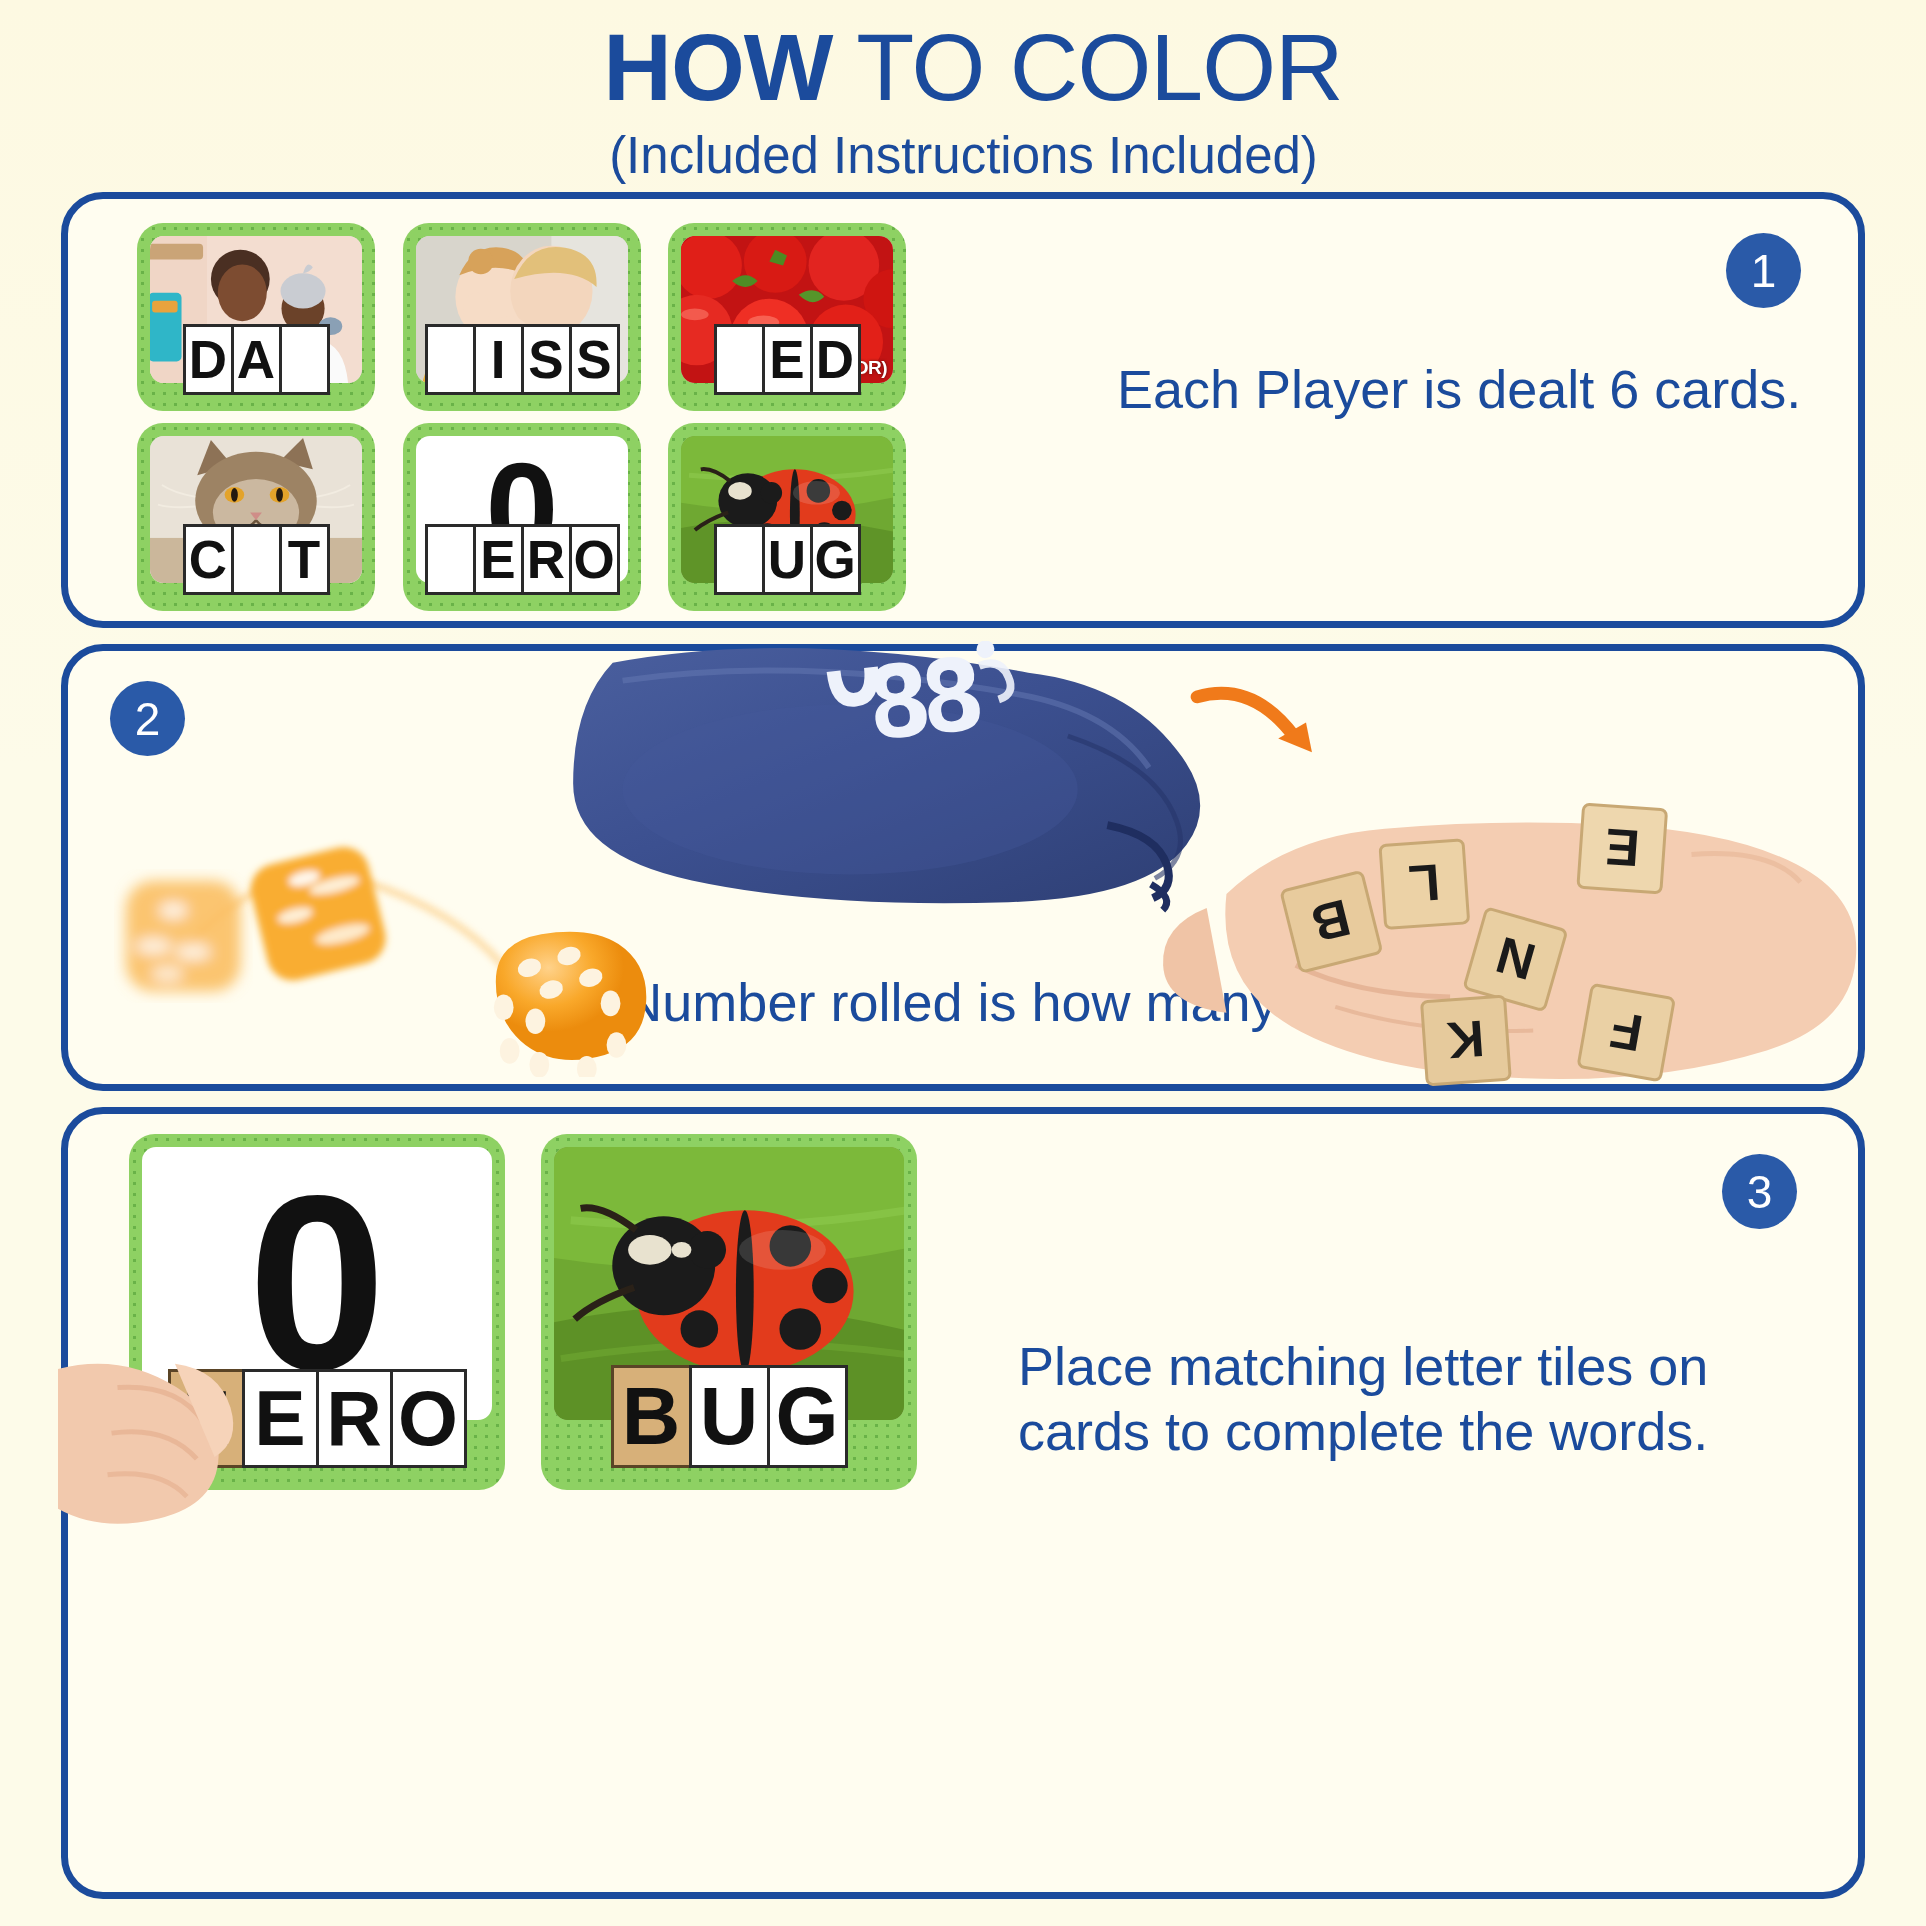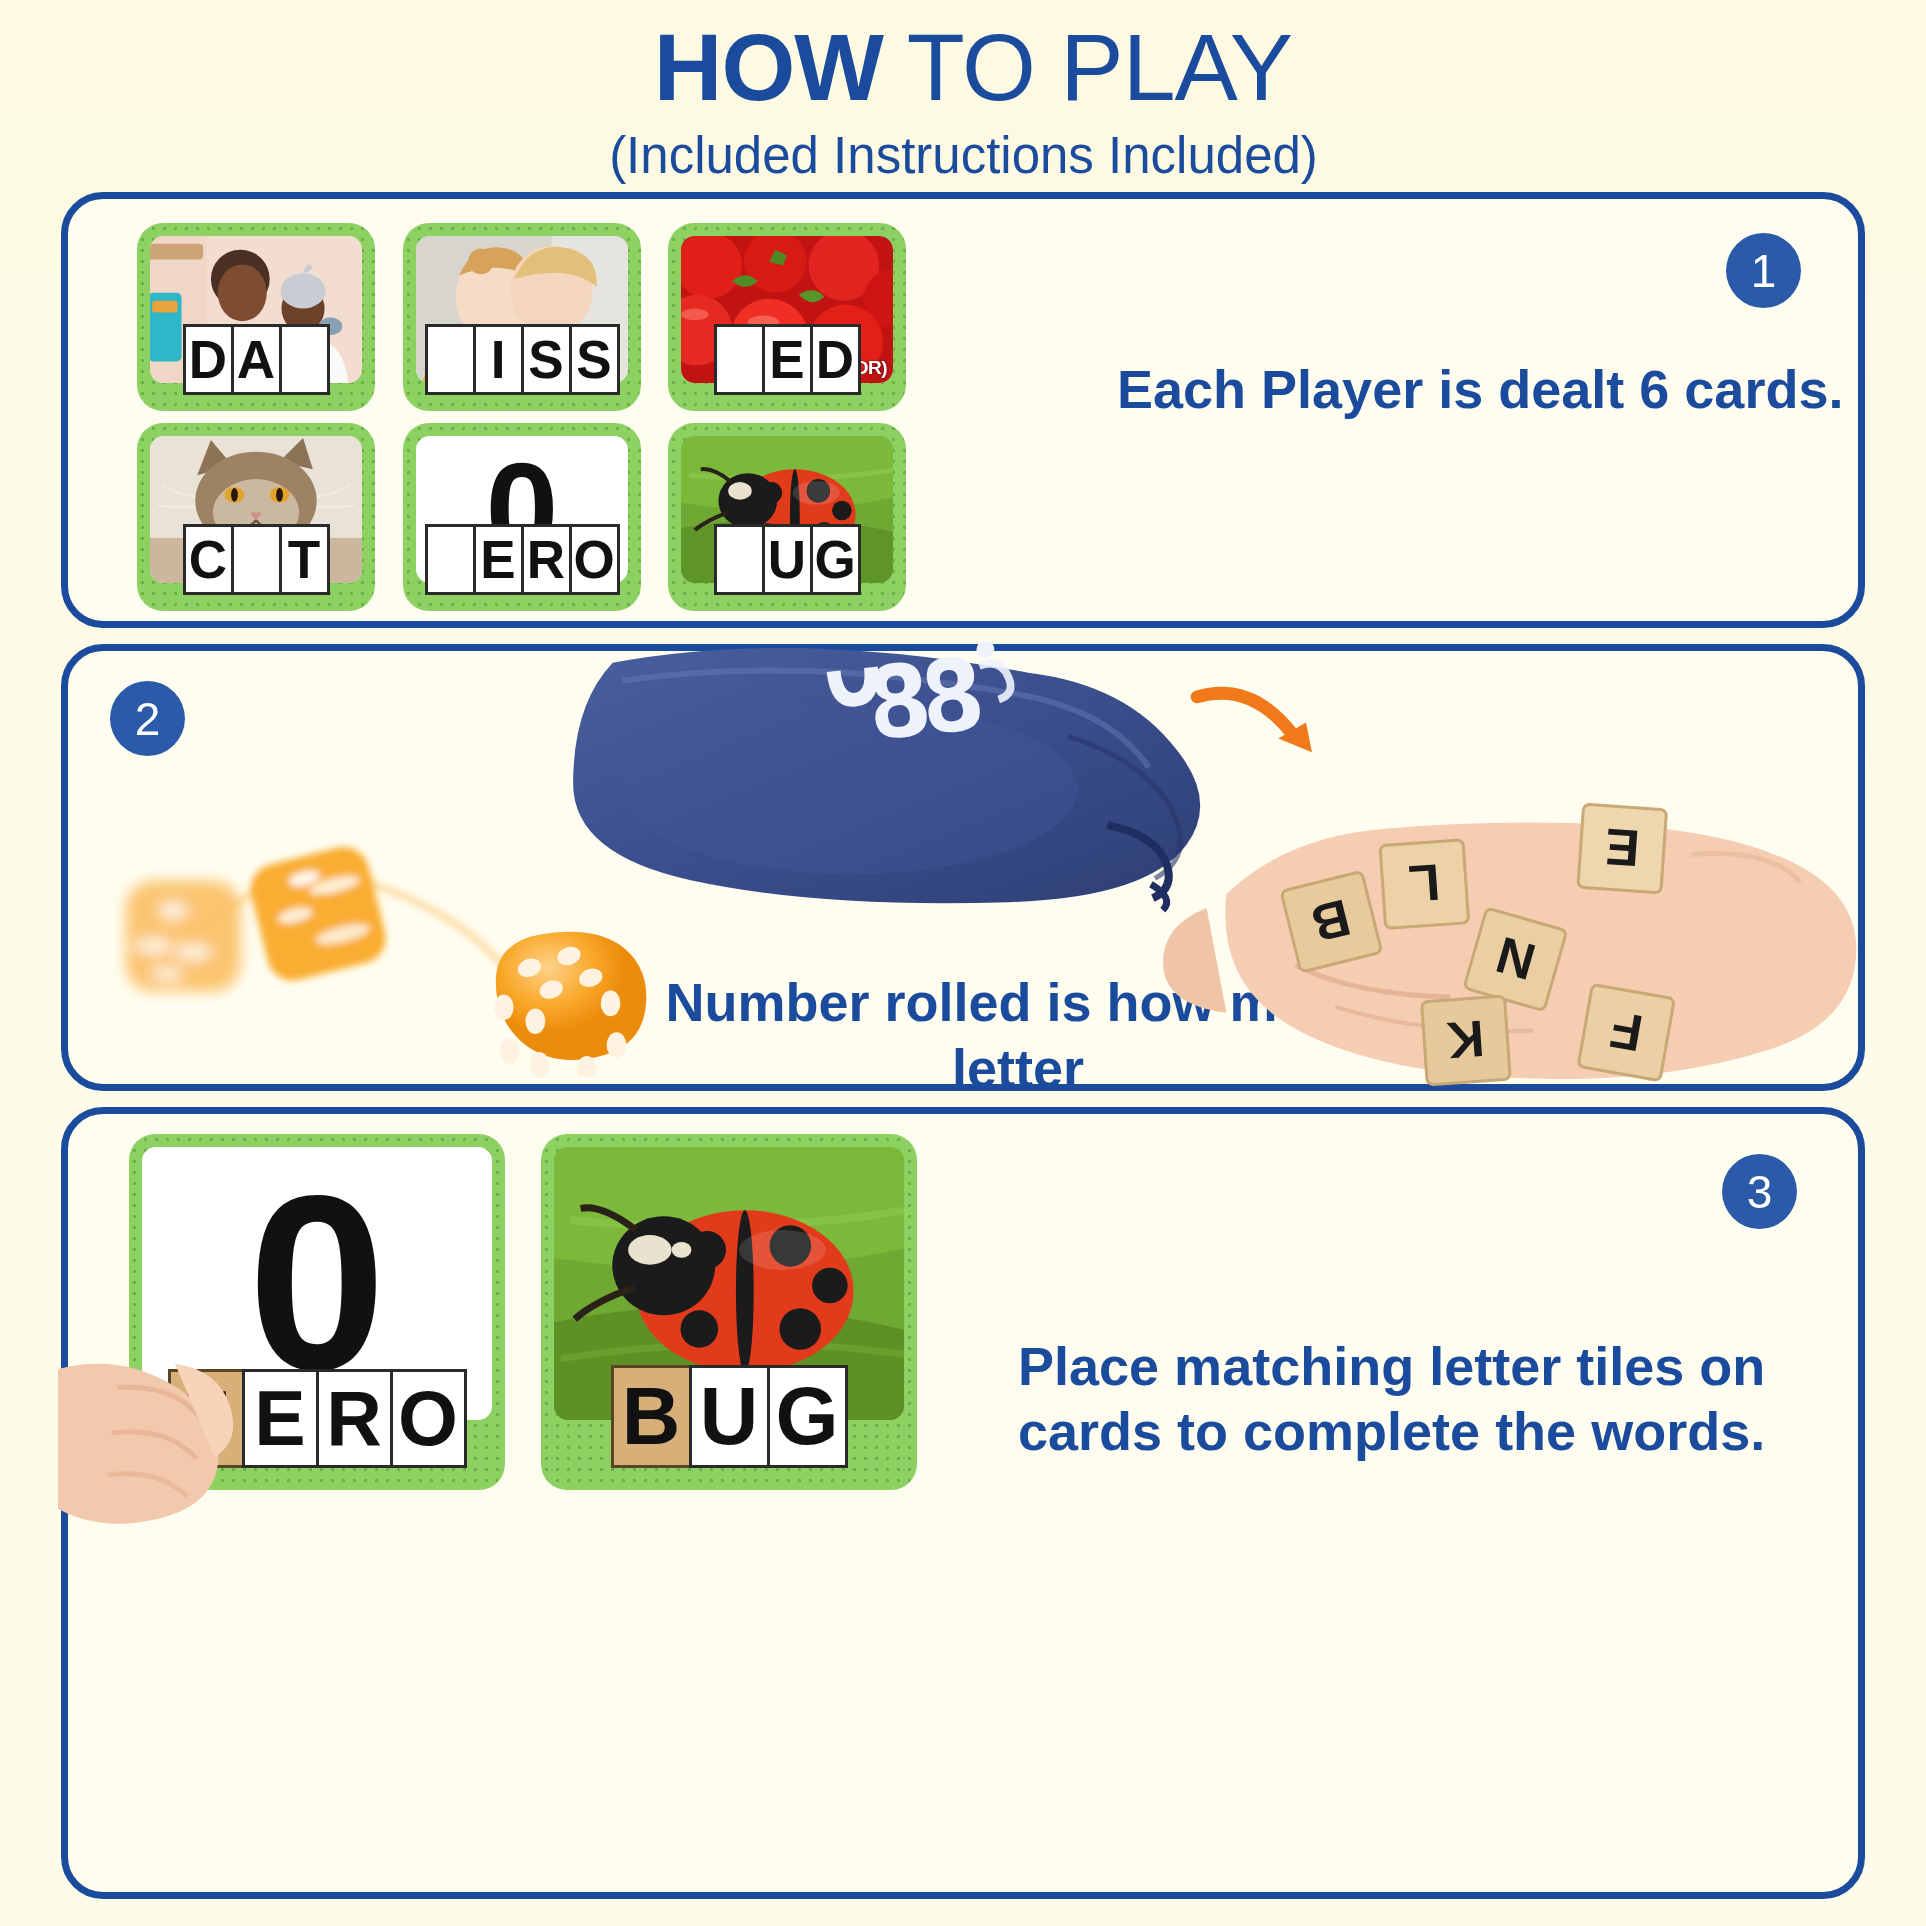--- a/index.html
+++ b/index.html
@@ -36,21 +36,21 @@
   .badge {
     position:absolute;
     width:75px; height:75px; border-radius:50%;
     background:#2a5aa8;
     color:#fff; font-size:46px; font-weight:400;
     display:flex; align-items:center; justify-content:center;
     line-height:1;
   }
   .steptext {
     position:absolute;
-    color:#1b4b9c; font-size:54px; line-height:1.22; font-weight:700;
+    color:#1b4b9c; font-size:54px; line-height:1.22; font-weight:400;
   }
 
   
   .card {
     position:absolute;
     background:#8ed163;
     background-image:
       radial-gradient(circle, rgba(60,140,40,.45) 1.6px, transparent 1.7px);
     background-size: 11px 11px;
     border-radius:26px;
@@ -99,21 +99,21 @@
   .bag-svg, .hand-svg { display:block; }
 
   .arrow { position:absolute; }
 </style>
 </head>
 <body>
 
 <div class="page">
 
   <div class="header">
-    <div class="title"><span class="bold">HOW</span><span class="light"> TO PLAY</span></div>
+    <div class="title"><span class="bold">HOW</span><span class="light"> TO COLOR</span></div>
     <div class="subtitle">(Included Instructions Included)</div>
   </div>
 
   <div class="panel" id="panel1">
     <div class="badge" style="right:57px; top:34px;">1</div>
     <div class="steptext" style="left:1049px; top:158px; width:733px;">Each Player is dealt 6 cards.</div>
 
     <div class="card" style="left:69px; top:24px; width:238px; height:188px;">
       <div class="photo">
         <svg viewBox="0 0 240 150" preserveAspectRatio="xMidYMid slice">

